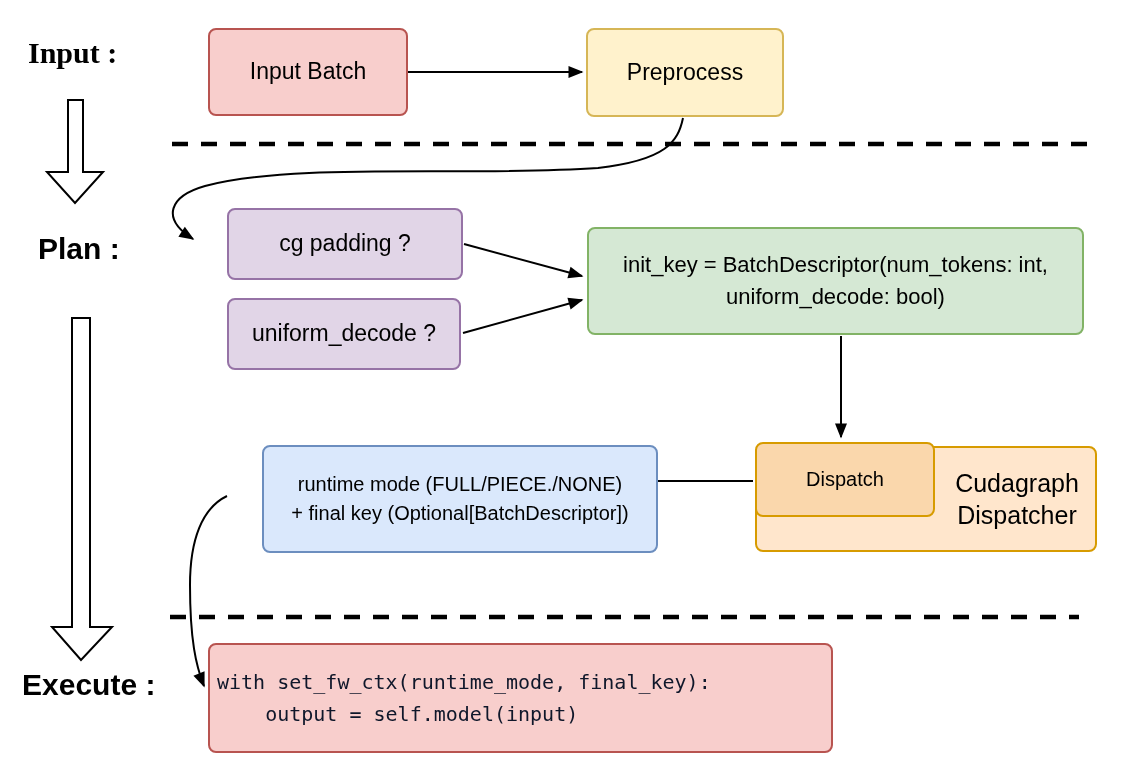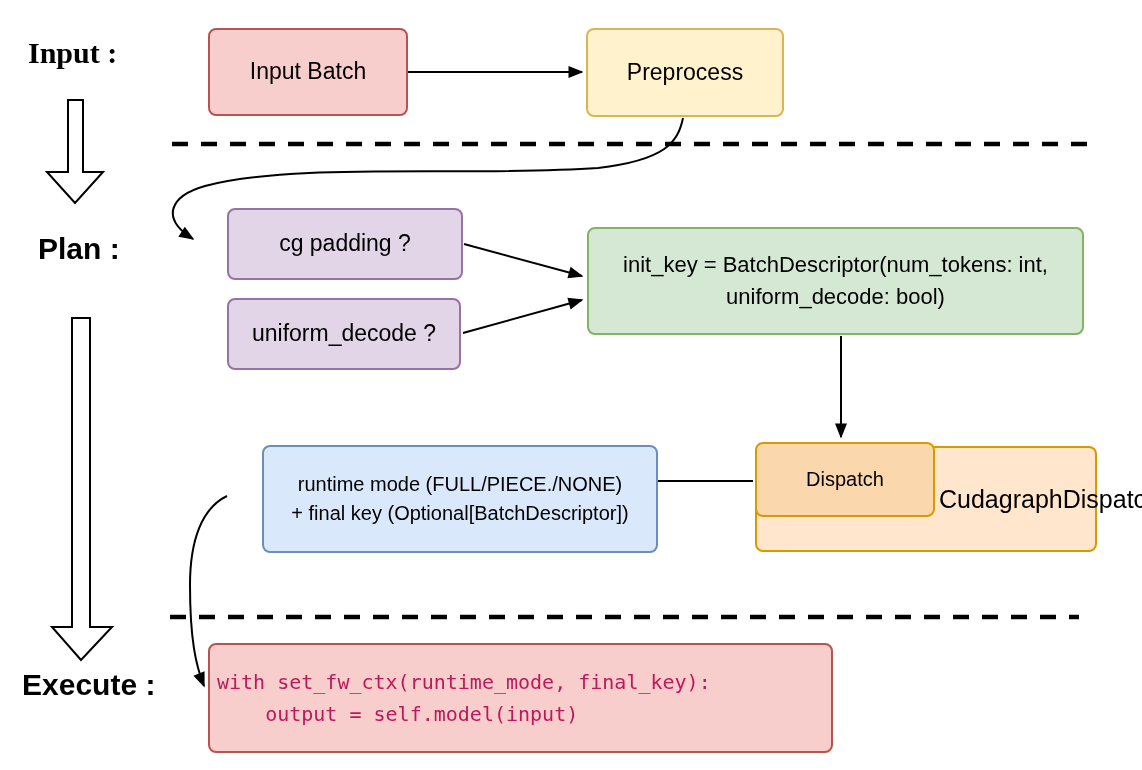--- a/index.html
+++ b/index.html
@@ -40,30 +40,30 @@
   #cg-padding    { left:227px; top:208px; width:236px; height:72px;
                    background:#e1d5e7; border-color:#9673a6; font-size:23px; }
   #uniform-decode{ left:227px; top:298px; width:234px; height:72px;
                    background:#e1d5e7; border-color:#9673a6; font-size:23px; }
   #init-key      { left:587px; top:227px; width:497px; height:108px;
                    background:#d5e8d4; border-color:#82b366; font-size:22px; }
   #dispatcher    { left:755px; top:446px; width:342px; height:106px;
                    background:#ffe6cc; border-color:#d79b00; z-index:1; }
   #dispatcher .disp-text {
                    position:absolute; left:182px; right:0; top:0; bottom:0;
-                   display:flex; flex-direction:row; align-items:center;
-                   justify-content:flex-start; font-size:25px; line-height:1.3; }
+                   display:flex; flex-direction:column; align-items:center;
+                   justify-content:center; font-size:25px; line-height:1.3; }
   #dispatch      { left:755px; top:442px; width:180px; height:75px;
                    background:#fad7ac; border-color:#d79b00; font-size:20px; z-index:2; }
   #runtime-mode  { left:227px; top:445px; width:396px; height:108px;
                    background:#dae8fc; border-color:#6c8ebf; font-size:20px;margin-left:35px; }
   #execute-code  { left:208px; top:643px; width:625px; height:110px;
                    background:#f8cecc; border-color:#b85450;
                    font-family:"DejaVu Sans Mono","Liberation Mono",monospace;
-                   font-size:20px; color:#be185d;
+                   font-size:20px; color:#0f172a;
                    align-items:flex-start; text-align:left;
                    padding-left:7px; line-height:1.6; }
   .pre { white-space:pre; display:block; }
 
   #label-input   { left:28px;  top:36px;font-family:Liberation Serif, serif;  }
   #label-plan    { left:38px;  top:232px; }
   #label-execute { left:22px;  top:668px; }
 </style>
 </head>
 <body>

